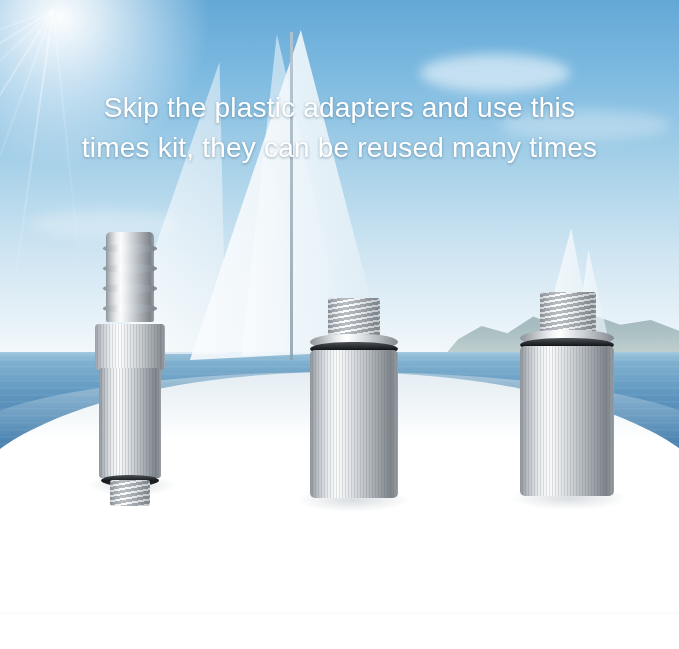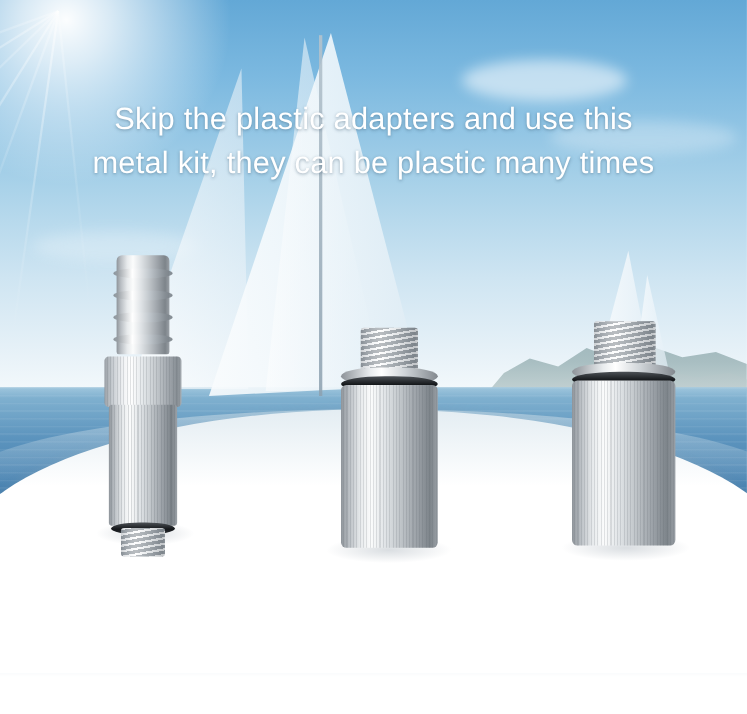--- a/index.html
+++ b/index.html
@@ -301,21 +301,21 @@
     <div class="sail-far"></div>
     <div class="sail-far2"></div>
     <div class="boat-far-hull"></div>
   </div>
 
   <div class="deck"></div>
   <div class="deck-shade"></div>
 
   <div class="headline">
     <div>Skip the plastic adapters and use this</div>
-    <div>metal kit, they can be plastic many times</div>
+    <div>times kit, they can be reused many times</div>
   </div>
 
   <div class="products">
 
     <div class="product p1">
       <div class="part-wrap">
         <div class="shadow-ellipse" style="left:62px; top:246px; width:90px; height:22px;"></div>
 
         <div class="barb metal"></div>
         <div class="barb-rib" style="top:16px;"></div>

